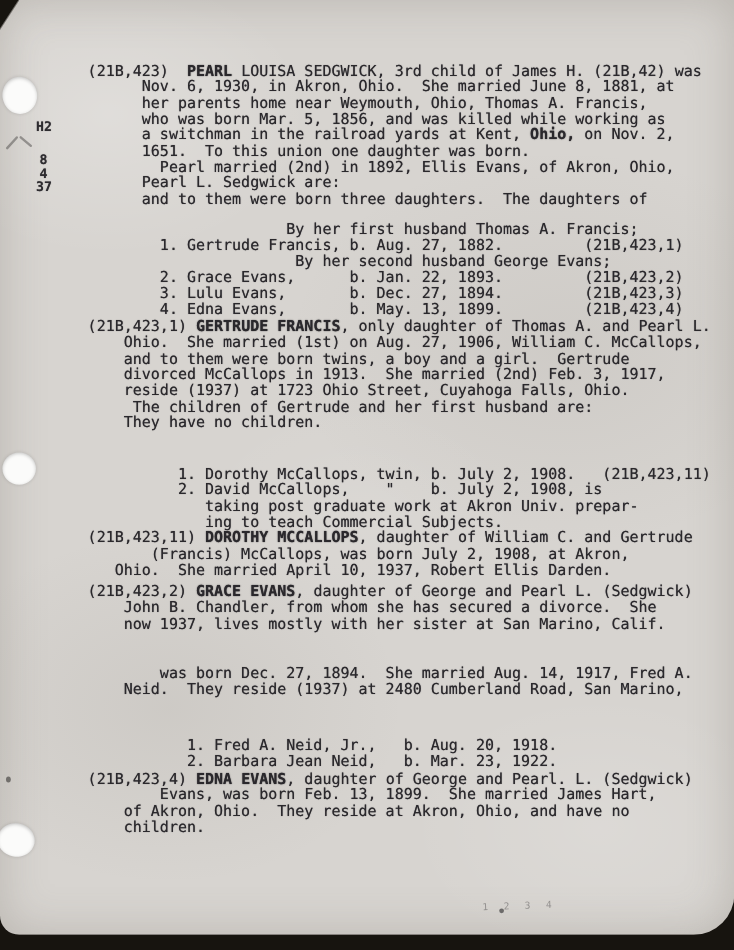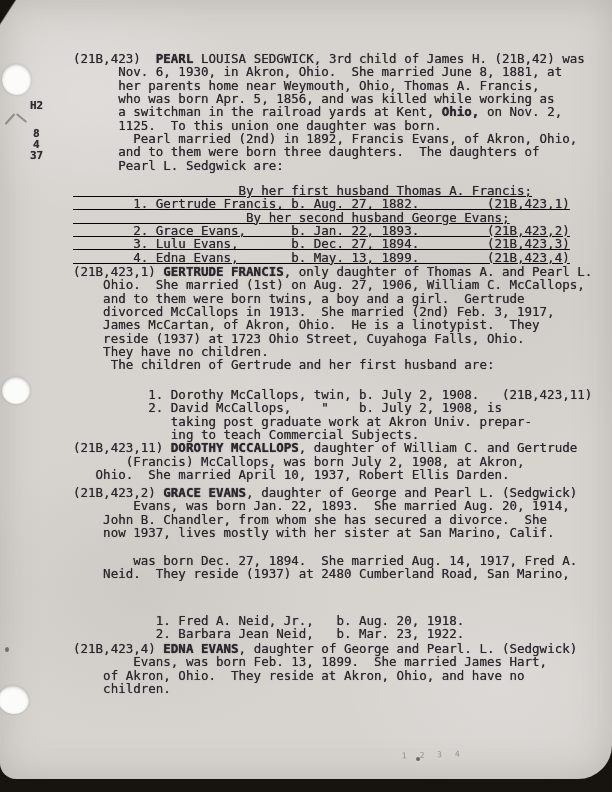--- a/index.html
+++ b/index.html
@@ -62,57 +62,55 @@
     <div class="pencil pencil2"></div>
     <span class="margin-note m-n1">8</span>
     <span class="margin-note m-n2">4</span>
     <span class="margin-note m-n3">37</span>
 
     <div class="typed">
         <div class="para" style="top: 52px;">
           <div class="line">(21B,423)  <span class="b">PEARL</span> LOUISA SEDGWICK, 3rd child of James H. (21B,42) was</div>
           <div class="line">      Nov. 6, 1930, in Akron, Ohio.  She married June 8, 1881, at</div>
           <div class="line">      her parents home near Weymouth, Ohio, Thomas A. Francis,</div>
-          <div class="line">      who was born Apr. 5, 1856, and was killed while working as</div>
+          <div class="line">      who was born Mar. 5, 1856, and was killed while working as</div>
           <div class="line">      a switchman in the railroad yards at Kent, <span class="b">Ohio,</span> on Nov. 2,</div>
-          <div class="line">      1125.  To this union one daughter was born.</div>
-          <div class="line">        Pearl married (2nd) in 1892, Francis Evans, of Akron, Ohio,</div>
+          <div class="line">      1651.  To this union one daughter was born.</div>
+          <div class="line">        Pearl married (2nd) in 1892, Ellis Evans, of Akron, Ohio,</div>
+          <div class="line">      Pearl L. Sedgwick are:</div>
           <div class="line">      and to them were born three daughters.  The daughters of</div>
-          <div class="line">      Pearl L. Sedgwick are:</div>
         </div>
-        <div class="para" style="top: 184px; text-decoration: underline;">
+        <div class="para" style="top: 184px;">
           <div class="line">                      By her first husband Thomas A. Francis;</div>
           <div class="line">        1. Gertrude Francis, b. Aug. 27, 1882.         (21B,423,1)</div>
           <div class="line">                       By her second husband George Evans;</div>
           <div class="line">        2. Grace Evans,      b. Jan. 22, 1893.         (21B,423,2)</div>
           <div class="line">        3. Lulu Evans,       b. Dec. 27, 1894.         (21B,423,3)</div>
           <div class="line">        4. Edna Evans,       b. May. 13, 1899.         (21B,423,4)</div>
         </div>
         <div class="para" style="top: 265px;">
           <div class="line">(21B,423,1) <span class="b">GERTRUDE FRANCIS</span>, only daughter of Thomas A. and Pearl L.</div>
           <div class="line">    Ohio.  She married (1st) on Aug. 27, 1906, William C. McCallops,</div>
           <div class="line">    and to them were born twins, a boy and a girl.  Gertrude</div>
           <div class="line">    divorced McCallops in 1913.  She married (2nd) Feb. 3, 1917,</div>
-          <div class="line">    James McCartan, of Akron, Ohio.  He is a linotypist.  They</div>
           <div class="line">    reside (1937) at 1723 Ohio Street, Cuyahoga Falls, Ohio.</div>
+          <div class="line">     The children of Gertrude and her first husband are:</div>
           <div class="line">    They have no children.</div>
-          <div class="line">     The children of Gertrude and her first husband are:</div>
         </div>
         <div class="para" style="top: 388px;">
           <div class="line">          1. Dorothy McCallops, twin, b. July 2, 1908.   (21B,423,11)</div>
           <div class="line">          2. David McCallops,    "    b. July 2, 1908, is</div>
           <div class="line">             taking post graduate work at Akron Univ. prepar-</div>
           <div class="line">             ing to teach Commercial Subjects.</div>
           <div class="line">(21B,423,11) <span class="b">DOROTHY MCCALLOPS</span>, daughter of William C. and Gertrude</div>
           <div class="line">       (Francis) McCallops, was born July 2, 1908, at Akron,</div>
           <div class="line">   Ohio.  She married April 10, 1937, Robert Ellis Darden.</div>
         </div>
         <div class="para" style="top: 486px;">
           <div class="line">(21B,423,2) <span class="b">GRACE EVANS</span>, daughter of George and Pearl L. (Sedgwick)</div>
-          <div class="line">        Evans, was born Jan. 22, 1893.  She married Aug. 20, 1914,</div>
           <div class="line">    John B. Chandler, from whom she has secured a divorce.  She</div>
           <div class="line">    now 1937, lives mostly with her sister at San Marino, Calif.</div>
         </div>
         <div class="para" style="top: 554px;">
           <div class="line">        was born Dec. 27, 1894.  She married Aug. 14, 1917, Fred A.</div>
           <div class="line">    Neid.  They reside (1937) at 2480 Cumberland Road, San Marino,</div>
         </div>
         <div class="para" style="top: 614px;">
           <div class="line">           1. Fred A. Neid, Jr.,   b. Aug. 20, 1918.</div>
           <div class="line">           2. Barbara Jean Neid,   b. Mar. 23, 1922.</div>

